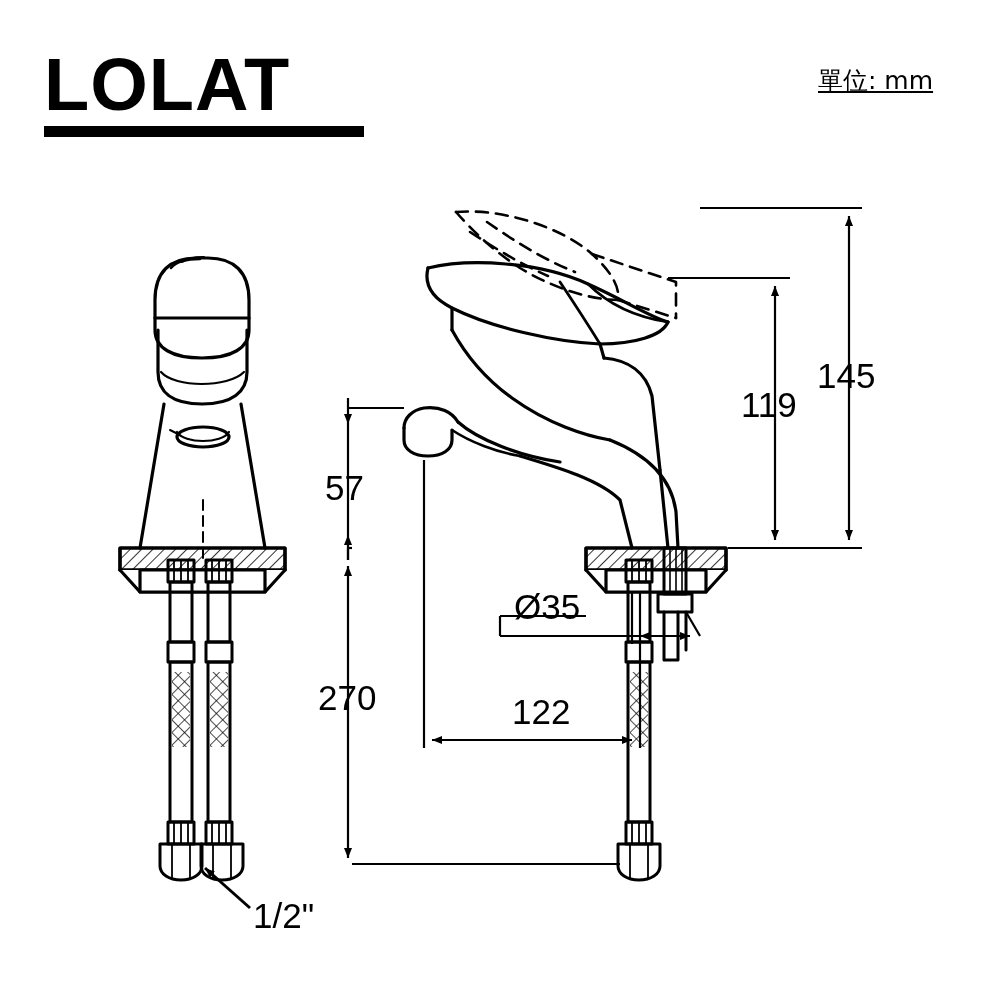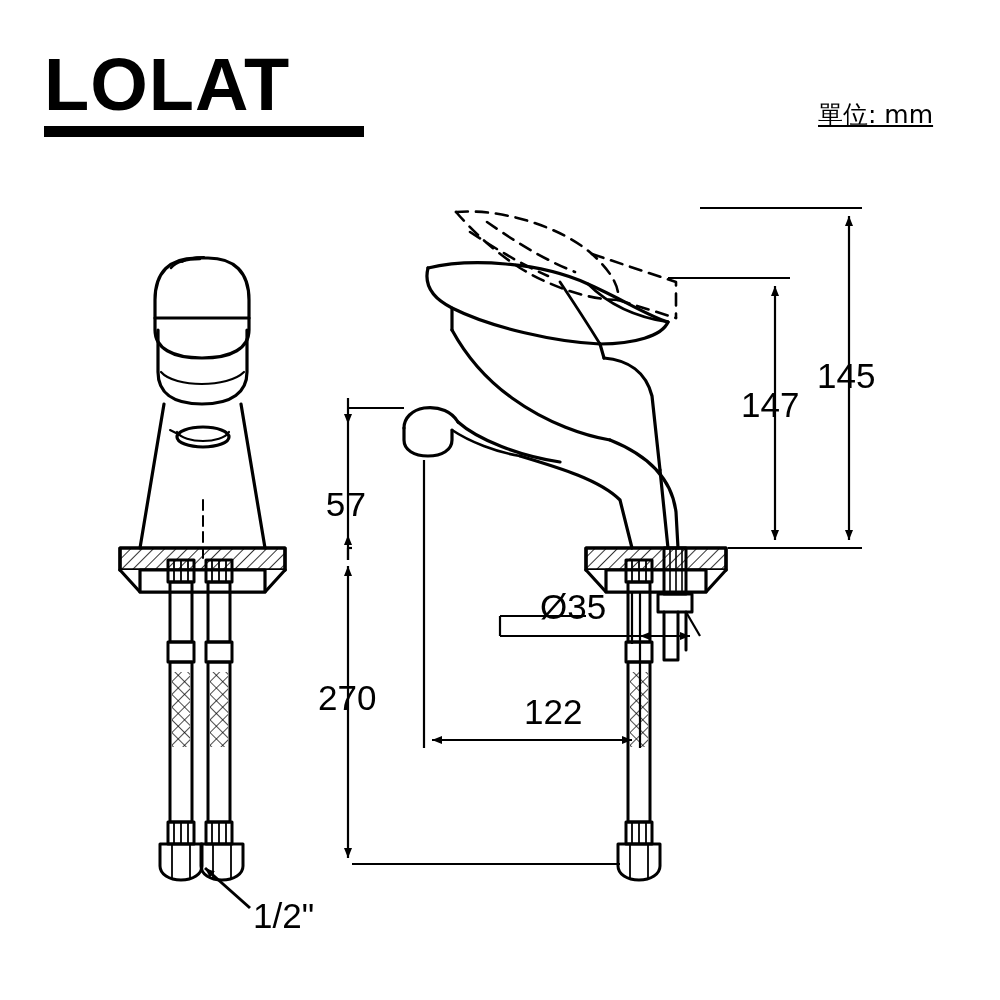--- a/index.html
+++ b/index.html
@@ -39,32 +39,31 @@
     font-weight: bold;
     letter-spacing: 1px;
     font-family: "Liberation Sans", sans-serif;
   }
   .unit {
     left: 818px;
     top: 68px;
     font-size: 25px;
     text-decoration: underline;
     font-family: "DejaVu Sans", sans-serif;
-    margin-top: 34px;
   }
   .dim {
     font-size: 35px;
     font-family: "Liberation Sans", sans-serif;
   }
   .dim-177 { left: 817px; top: 358px; }
   .dim-147 { left: 741px; top: 387px; }
-  .dim-57  { left: 325px; top: 490px; font-family: Liberation Mono, monospace; }
+  .dim-57  { left: 325px; top: 470px; }
   .dim-450 { left: 318px; top: 680px; }
-  .dim-122 { left: 524px; top: 694px; }
-  .dim-phi { left: 540px; top: 589px; }
+  .dim-122 { left: 512px; top: 694px; }
+  .dim-phi { left: 514px; top: 589px; }
   .dim-half { left: 253px; top: 898px; }
 </style>
 </head>
 <body>
 
 <div id="stage">
 
   <svg id="drawing" viewBox="0 0 1000 1000">
     <defs>
       <marker id="arrowEnd" markerWidth="12" markerHeight="12" refX="10" refY="4" orient="auto" markerUnits="userSpaceOnUse">
@@ -248,20 +247,20 @@
       <line x1="500" y1="636" x2="500" y2="616"></line>
       <line x1="500" y1="616" x2="586" y2="616"></line>
       <line x1="500" y1="636" x2="640" y2="636"></line>
     </g>
   </svg>
 
   <div class="txt brand">LOLAT</div>
   <div class="txt unit">單位: mm</div>
 
   <div class="txt dim dim-177">145</div>
-  <div class="txt dim dim-147">147</div>
+  <div class="txt dim dim-147">119</div>
   <div class="txt dim dim-57">57</div>
   <div class="txt dim dim-450">270</div>
   <div class="txt dim dim-122">122</div>
   <div class="txt dim dim-phi">Ø35</div>
   <div class="txt dim dim-half">1/2"</div>
 
 </div>
 
 </body></html>

